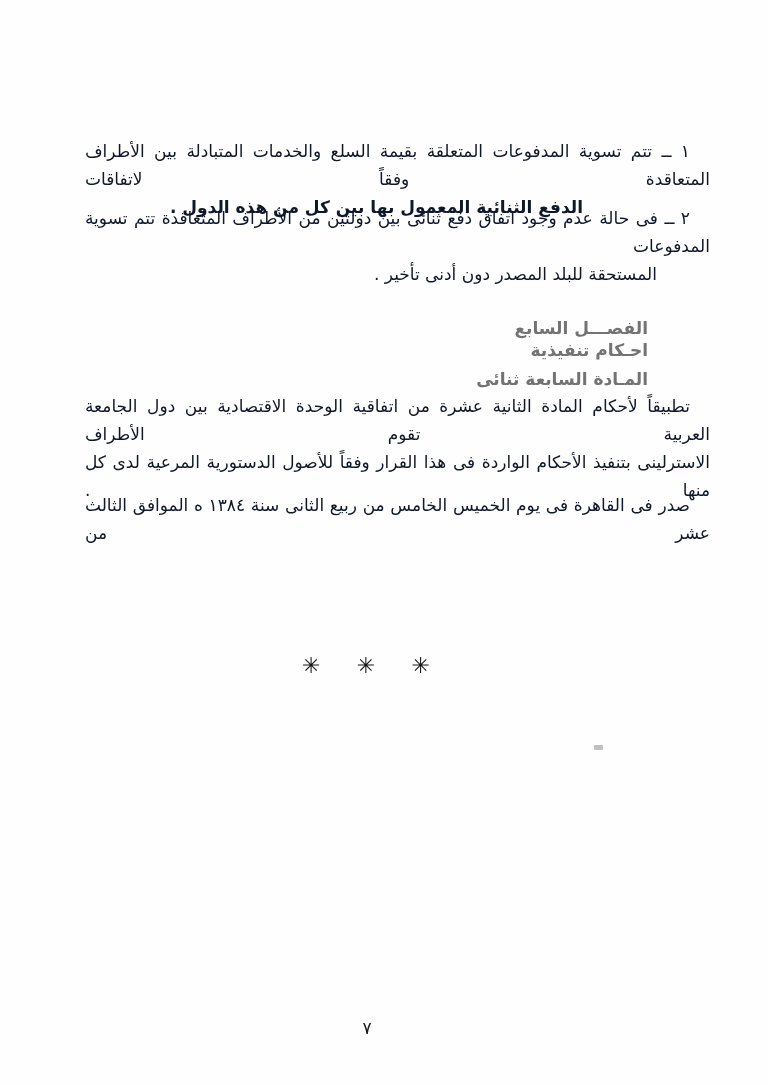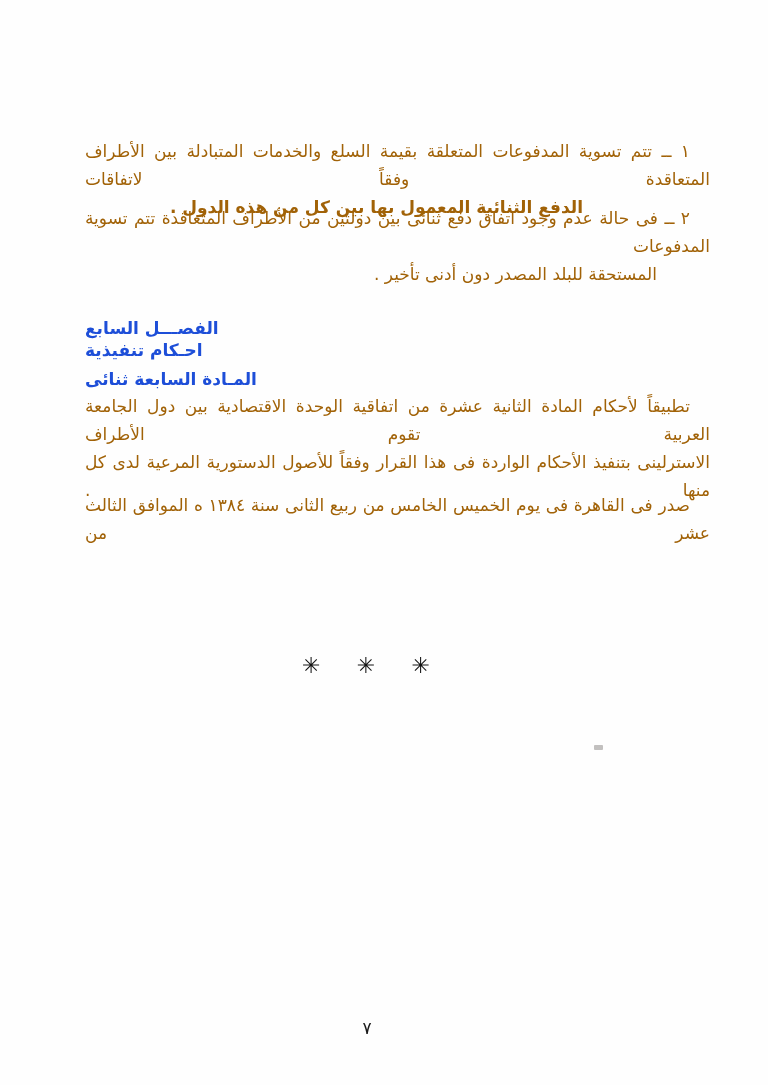--- a/index.html
+++ b/index.html
@@ -15,38 +15,38 @@
     position:absolute;
     left:85px;width:625px;
     direction:rtl;
   }
   .tline{
     direction:rtl;
     unicode-bidi:embed;
     font-size:17px;
     line-height:28px;
     text-align:right;
-    color:#a16207;
+    color:#0f172a;
     letter-spacing:0;
   }
   .j{ text-align:justify; text-align-last:justify; -moz-text-align-last:justify; }
   .ind{ text-indent:20px; }
   .endline-p1{ padding-right:127px;font-weight:bold; }
   .endline-p2{ padding-right:53px; }
   .heading{
     position:absolute;
     left:85px;width:625px;
     box-sizing:border-box;
     padding-right:62px;
     direction:rtl;
-    text-align:left;
+    text-align:right;
     font-size:17px;
     font-weight:bold;
     line-height:22px;
-    color:#1d4ed8;
+    color:#737373;
   }
   .separator-row{
     position:absolute;
     left:302px;top:654px;width:128px;
     display:flex;justify-content:space-between;
     direction:ltr;
   }
   .separator-row span{
     font-size:22px;line-height:24px;color:#111;
     font-weight:bold;

